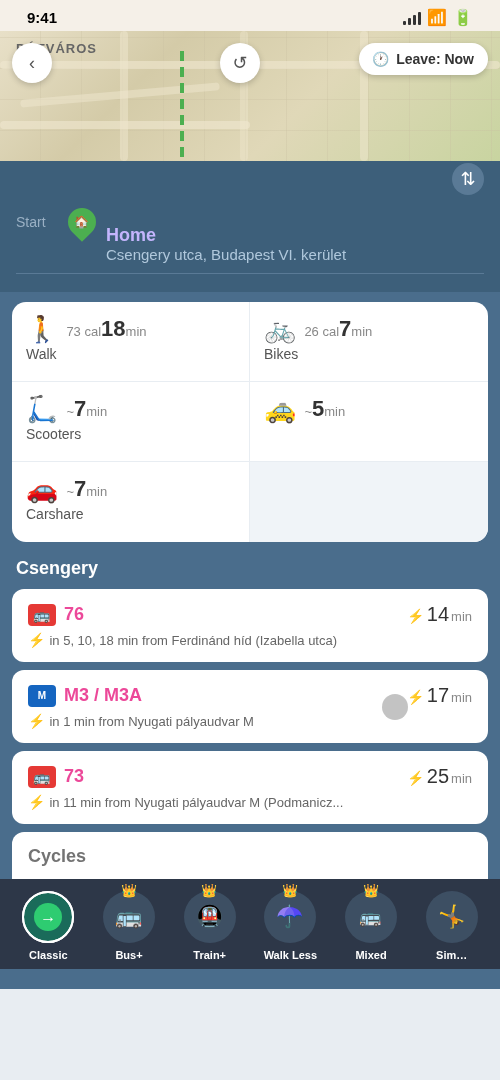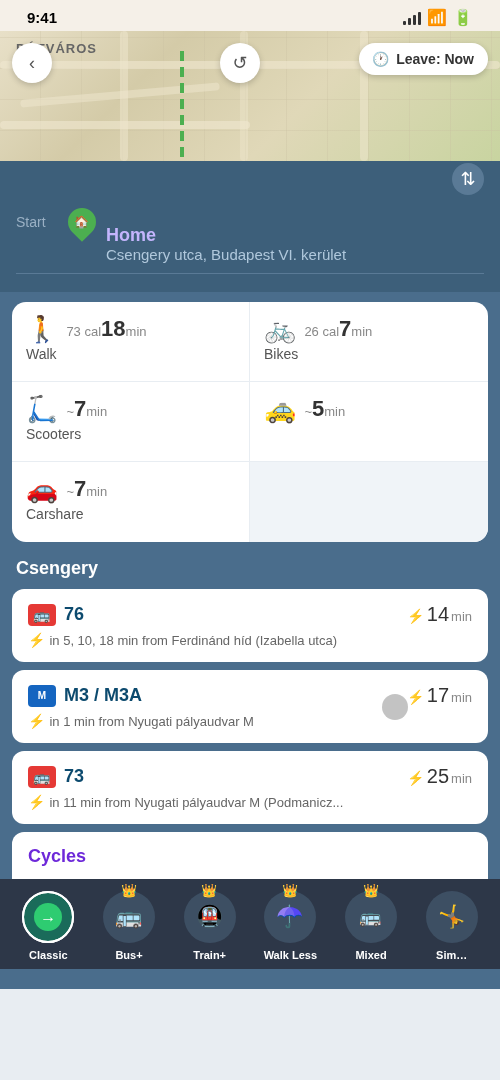--- a/index.html
+++ b/index.html
@@ -309,21 +309,21 @@
       display: flex;
       align-items: center;
       justify-content: center;
       color: white;
       font-size: 10px;
       font-weight: 700;
     }
     .route-number {
       font-size: 18px;
       font-weight: 700;
-      color: #0c4a6e;
+      color: #ec4899;
     }
     .suggestion-time {
       display: flex;
       align-items: baseline;
       gap: 2px;
     }
     .lightning-icon {
       color: #f5a623;
       font-size: 14px;
     }
@@ -347,21 +347,21 @@
     
     .cycles-section {
       background: white;
       margin: 0 12px;
       border-radius: 12px 12px 0 0;
       padding: 14px 16px 8px;
     }
     .cycles-title {
       font-size: 18px;
       font-weight: 700;
-      color: #6d28d9;
+      color: #737373;
       margin-bottom: 4px;
     }
 
     
     .bottom-nav {
       background: #2d3748;
       padding: 12px 8px 8px;
       display: flex;
       align-items: flex-start;
       gap: 0;

